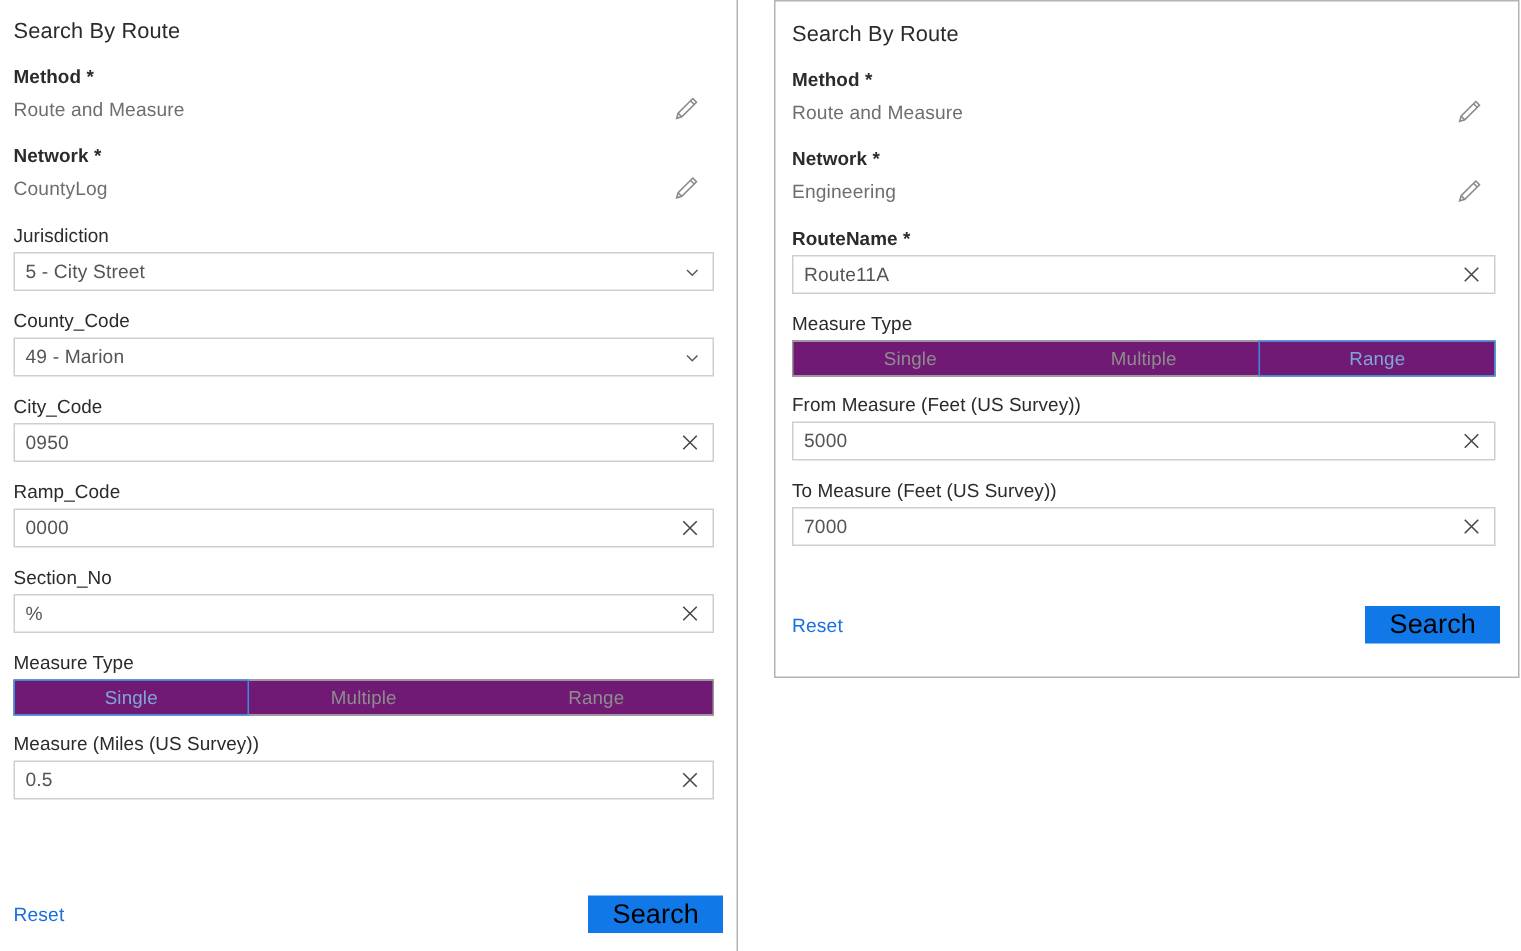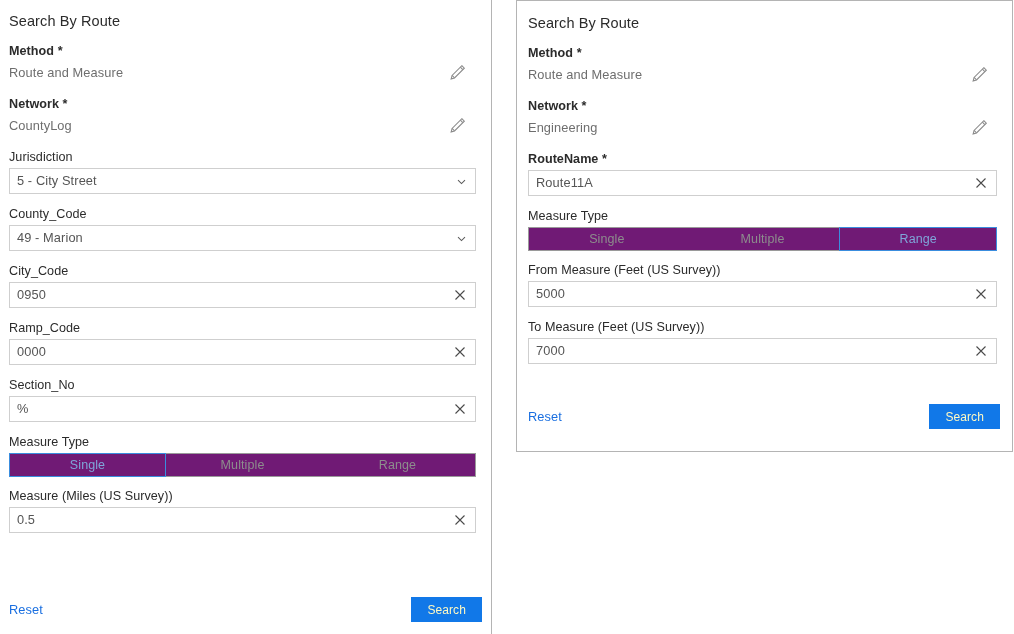--- a/index.html
+++ b/index.html
@@ -144,23 +144,23 @@
   .reset-link {
     font-size: 12.8px;
     color: #1a6fe0;
     letter-spacing: .1px;
     background: none; border: none; padding: 0;
     font-family: inherit;
     cursor: pointer;
   }
   .search-btn {
     background: #1178e8;
-    color: #fef9c3;
+    color: #000000;
     border: none;
-    font-size: 12px;
+    font-size: 18px;
     font-family: inherit;
     letter-spacing: .1px;
     padding: 0 16px;
     height: 25px;
     cursor: pointer;
   }
 </style>
 </head>
 <body>
 

